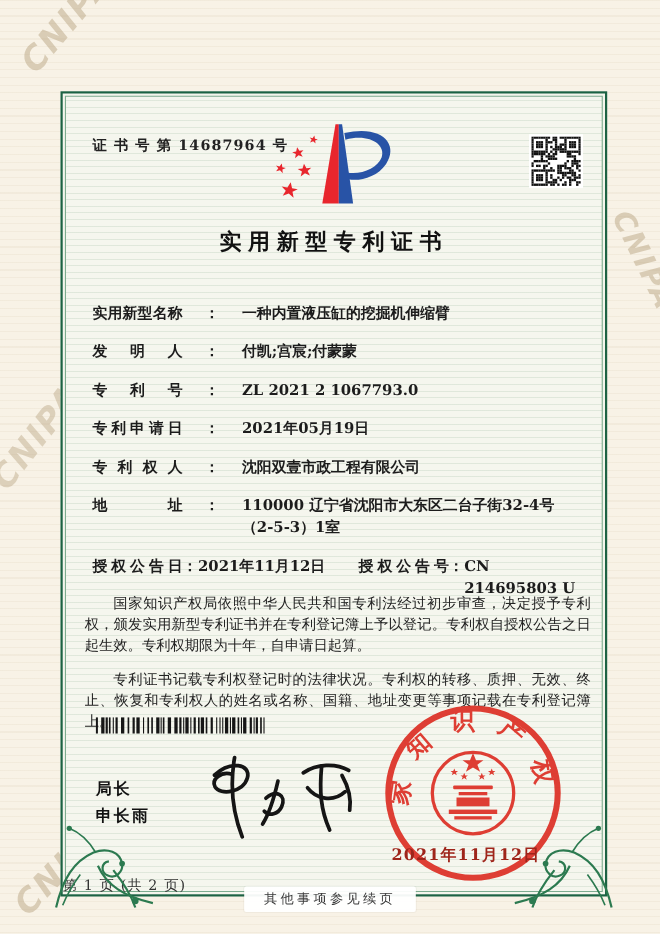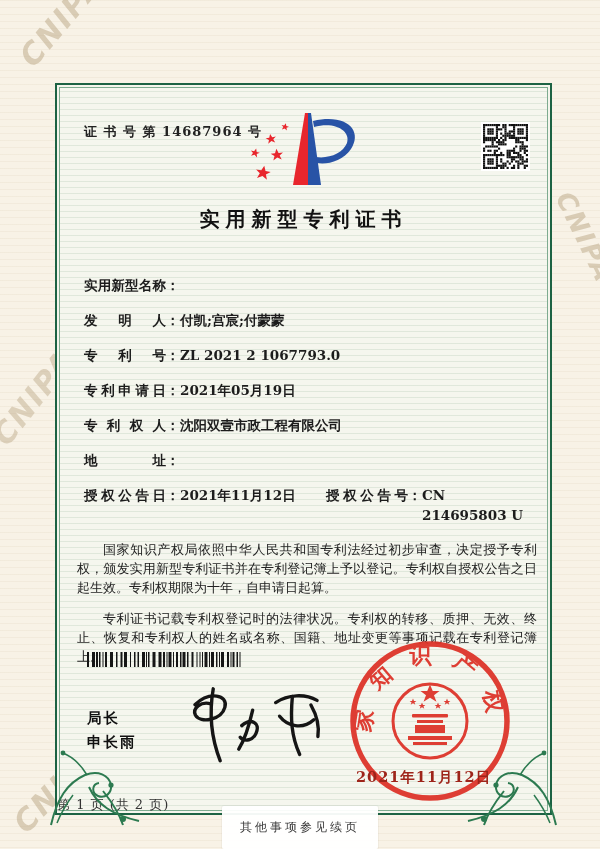--- a/index.html
+++ b/index.html
@@ -20,21 +20,21 @@
           #f5f6ee;}
   .certno{position:absolute;left:27px;top:38px;font-size:13px;color:#222;
           letter-spacing:1px;font-weight:600;}
   .qrbox{position:absolute;left:424px;top:37px;width:49px;height:49px;background:#fff;
          display:flex;align-items:center;justify-content:center;}
   .logo{position:absolute;left:50%;top:24px;transform:translateX(-50%);}
   .title{position:absolute;left:0;top:121px;width:100%;text-align:center;
          font-size:20px;font-weight:700;color:#111;letter-spacing:6px;}
   .fields{position:absolute;left:27px;top:190px;width:446px;font-size:13.5px;
           color:#1c1c1c;font-weight:600;}
-  .frow{display:flex;margin-bottom:15px;line-height:20px;}
+  .frow{display:flex;margin-bottom:15px;line-height:20px;gap:20px;}
   .flabel{display:inline-block;width:82px;text-align:justify;text-align-last:justify;flex:0 0 82px;}
   .fcolon{flex:0 0 14px;}
   .fvalue{flex:1 1 auto;}
   .grantrow{display:flex;line-height:20px;}
   .grant1{display:flex;flex:0 0 242px;}
   .grant2{display:flex;flex:1 1 auto;}
   .paras{position:absolute;left:20px;top:443px;width:460px;font-size:13px;
          line-height:19px;color:#222;text-align:justify;}
   .paras p{margin:12px 0 4px 0;text-indent:2em;}
   .barcode{position:absolute;left:30px;top:567px;}
@@ -42,21 +42,21 @@
           font-family:"DejaVu Sans","Liberation Sans",sans-serif;
           font-weight:700;font-size:14.5px;color:#111;line-height:24px;letter-spacing:2px;}
   .sig{position:absolute;left:126px;top:597px;}
   .sealwrap{position:absolute;left:288px;top:551px;opacity:.93;}
   .sealdate{position:absolute;left:299px;top:683px;font-size:14.5px;font-weight:700;
             color:#9e241a;letter-spacing:1px;z-index:5;}
   .pageinfo{position:absolute;left:0;top:711px;width:100%;text-align:left;
             font-size:13px;color:#333;letter-spacing:1px;}
   .flr{position:absolute;z-index:3;}
   .tab{position:absolute;left:50%;top:806px;transform:translateX(-50%);
-       background:rgba(255,255,255,.95);padding:13px 18px;border-radius:2px;
+       background:rgba(255,255,255,.95);padding:3px 18px;border-radius:2px;
        font-size:12px;color:#3a3a3a;letter-spacing:3px;
        box-shadow:0 0 0 1px rgba(0,0,0,.03);}
 </style>
 </head>
 <body>
 
 <div class="wm" style="left:6px;top:2px;transform:rotate(-50deg);color:rgba(186,166,132,.5);">CNIPA</div>
 <div class="wm" style="left:-22px;top:380px;transform:rotate(-52deg);color:rgba(186,166,132,.45);">CNIPA</div>
 <div class="wm" style="left:2px;top:770px;transform:rotate(-46deg);color:rgba(186,166,132,.5);">CNIPA</div>
 <div class="wm" style="left:536px;top:222px;transform:rotate(64deg);color:rgba(186,166,132,.5);font-size:26px;">CNIPA</div>
@@ -331,20 +331,21 @@
       <use href="#star" transform="translate(34,64) scale(0.74) rotate(10)" fill="#e8262d"></use>
     </svg>
   </div>
 
   <div class="title">实用新型专利证书</div>
 
   <div class="fields">
     <div class="frow">
       <span class="flabel">实用新型名称</span>
         <span class="fcolon">：</span>
+      <span class="fvalue">一种内置液压缸的挖掘机伸缩臂</span>
     </div>
     <div class="frow">
       <span class="flabel">发明人</span>
         <span class="fcolon">：</span>
       <span class="fvalue">付凯;宫宸;付蒙蒙</span>
     </div>
     <div class="frow">
       <span class="flabel">专利号</span>
         <span class="fcolon">：</span>
       <span class="fvalue">ZL 2021 2 1067793.0</span>
@@ -355,20 +356,21 @@
       <span class="fvalue">2021年05月19日</span>
     </div>
     <div class="frow">
       <span class="flabel">专利权人</span>
         <span class="fcolon">：</span>
       <span class="fvalue">沈阳双壹市政工程有限公司</span>
     </div>
     <div class="frow">
       <span class="flabel">地址</span>
         <span class="fcolon">：</span>
+      <span class="fvalue">110000 辽宁省沈阳市大东区二台子街32-4号（2-5-3）1室</span>
     </div>
     <div class="grantrow">
       <span class="grant1">
         <span class="flabel">授权公告日</span>
           <span class="fcolon">：</span>
         <span>2021年11月12日</span>
       </span>
       <span class="grant2">
         <span class="flabel">授权公告号</span>
           <span class="fcolon">：</span>

